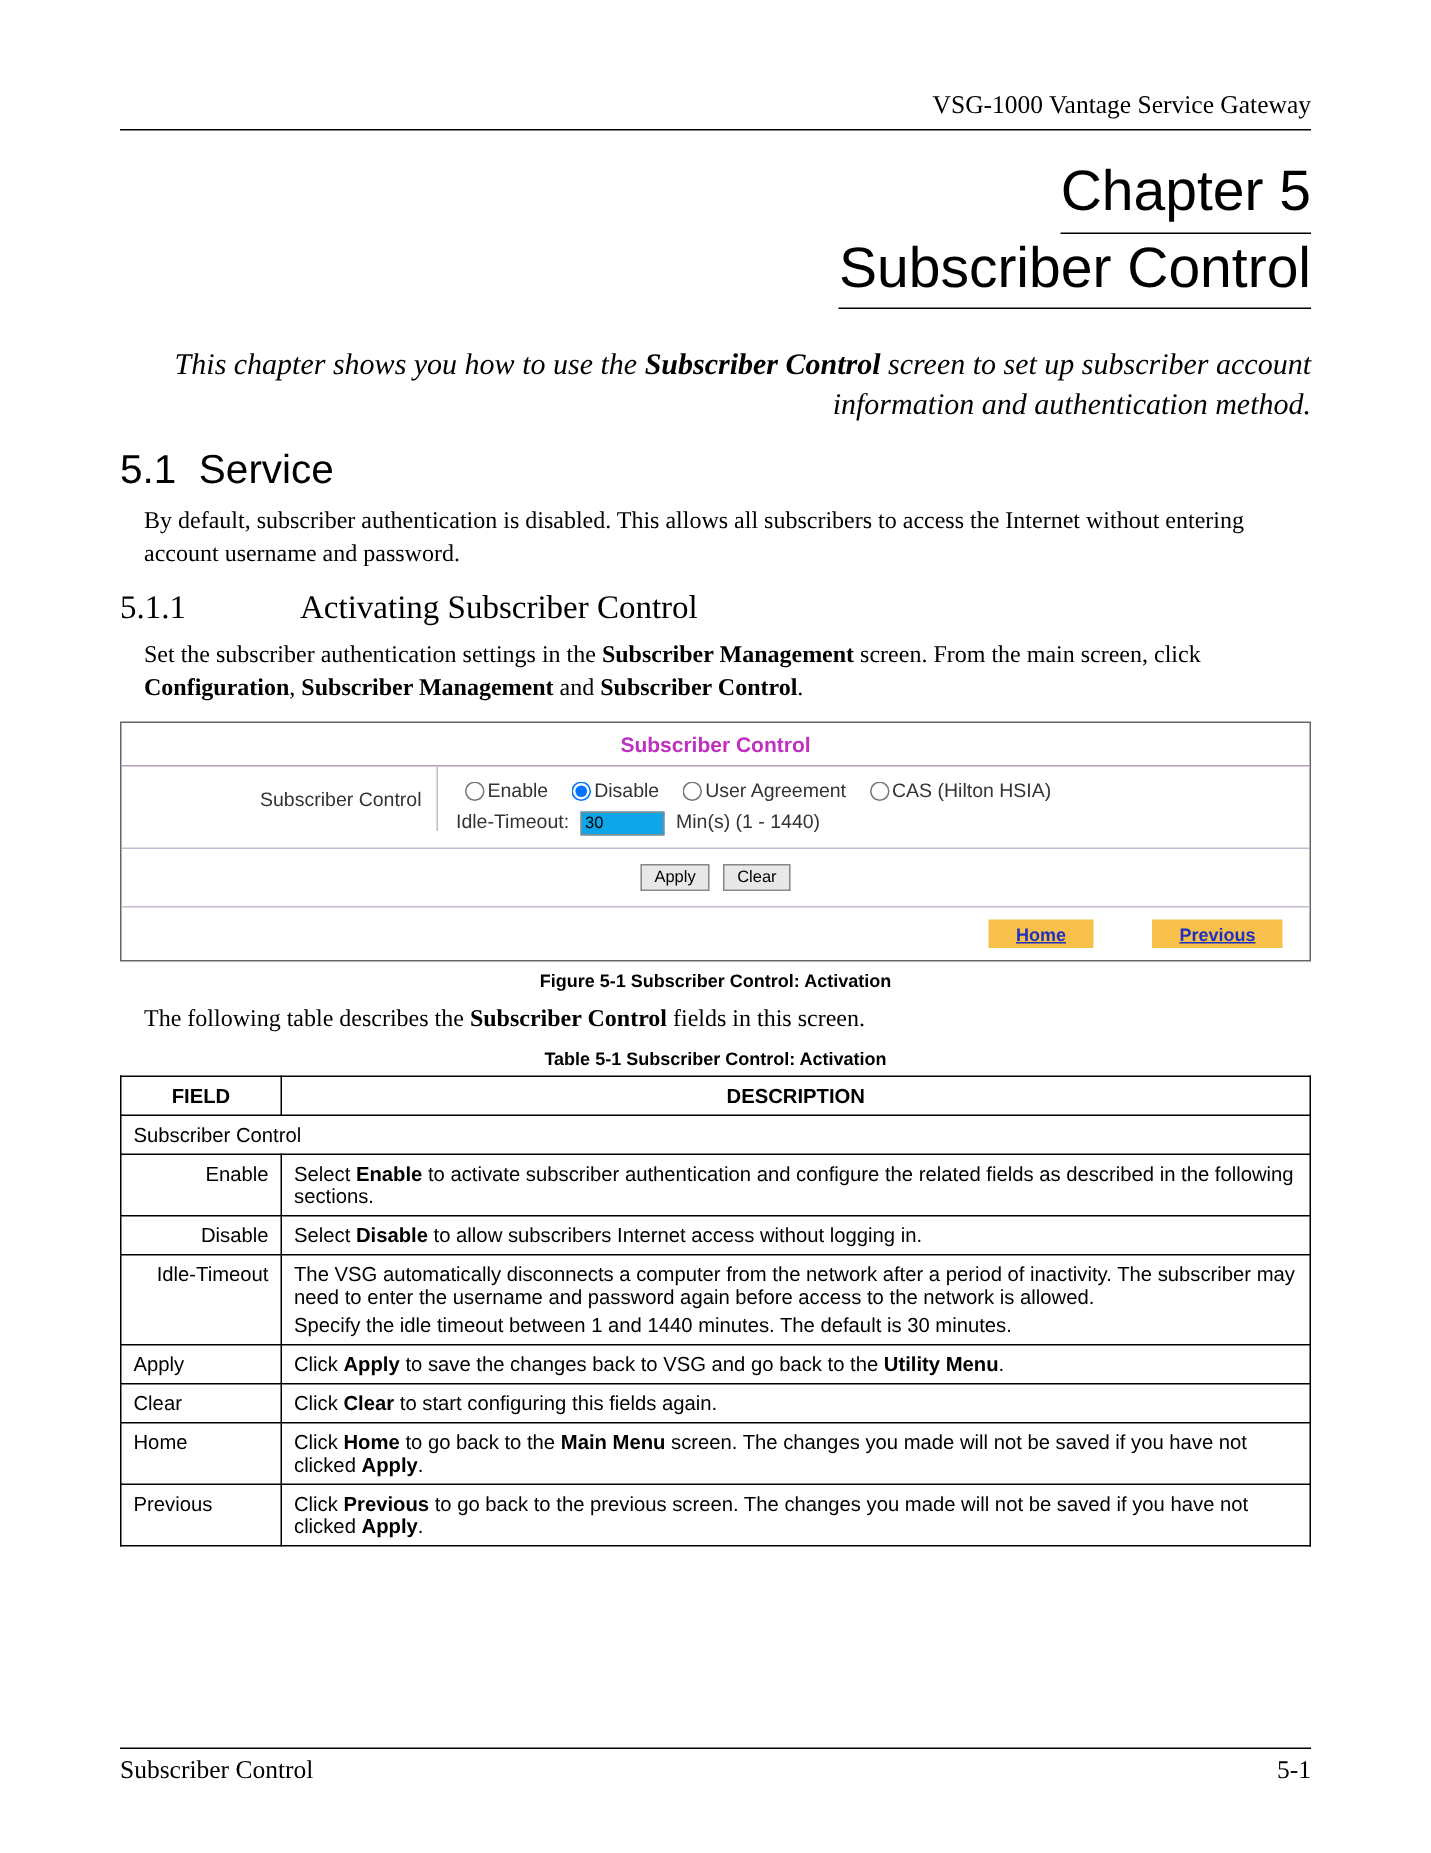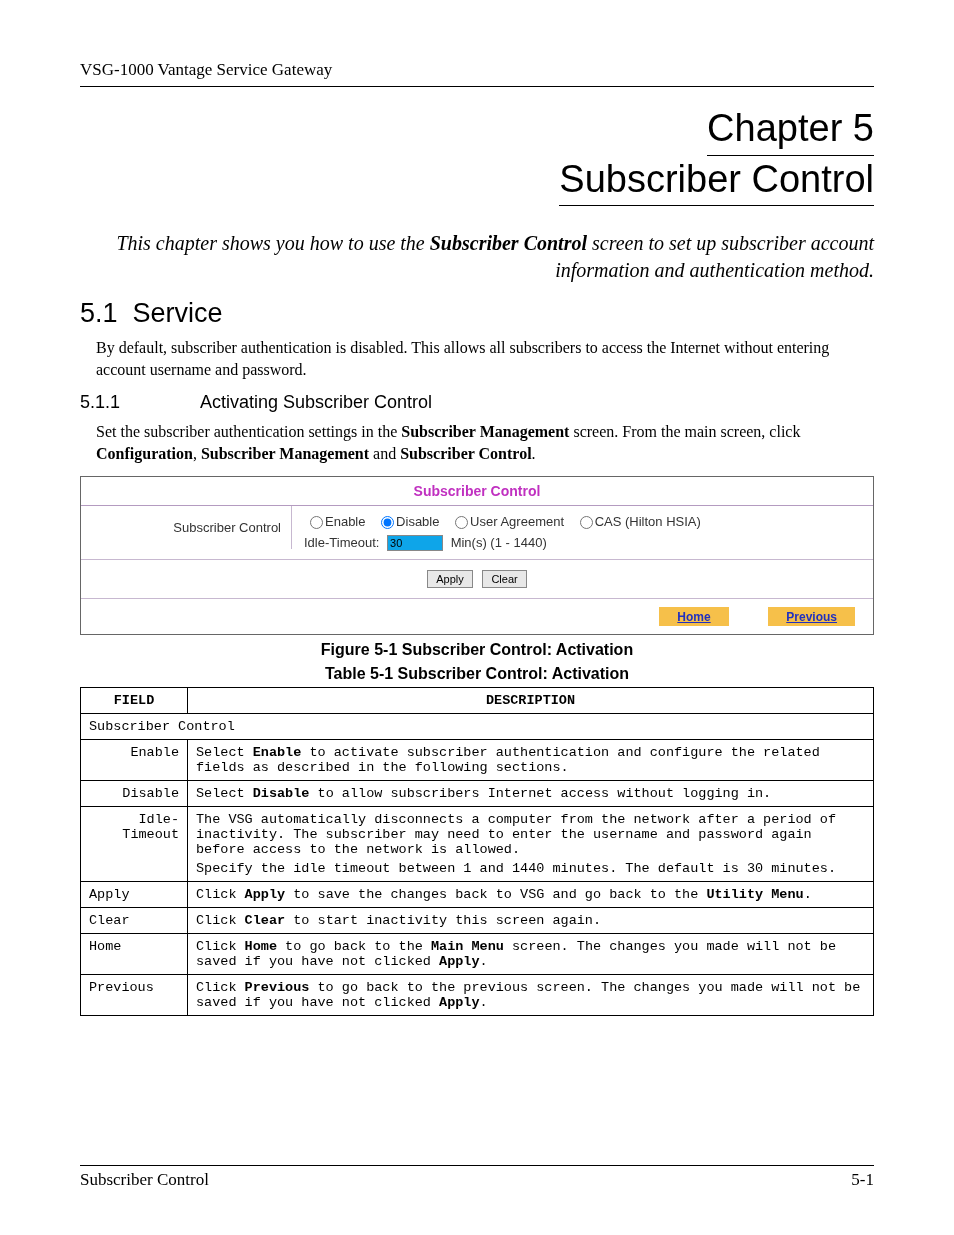--- a/index.html
+++ b/index.html
@@ -15,21 +15,21 @@
     position: relative;
     box-sizing: border-box;
     padding: 60px 80px 40px 80px;
   }
   .hr {
     border: none;
     border-top: 1.5px solid #000;
     margin: 4px 0 0 0;
   }
   .header-title {
-    text-align: left;
+    text-align: right;
     font-size: 17px;
     padding-bottom: 2px;
   }
   .chapter-title {
     text-align: right;
     font-family: Arial, Helvetica, sans-serif;
     font-size: 38px;
     line-height: 1.25;
     margin-top: 18px;
     margin-bottom: 24px;
@@ -47,22 +47,22 @@
     line-height: 1.35;
   }
   .intro b { font-weight: bold; }
   h2.sec {
     font-family: Arial, Helvetica, sans-serif;
     font-size: 27px;
     font-weight: normal;
     margin: 10px 0 6px 0;
   }
   h3.subsec {
-    font-family: Liberation Sans, sans-serif;
-    font-size: 18px;
+    font-family: Liberation Serif, serif;
+    font-size: 22px;
     font-weight: normal;
     margin: 12px 0 6px 0;
   }
   h3.subsec .num { display: inline-block; width: 120px; }
   p.body {
     font-size: 16px;
     line-height: 1.35;
     margin: 8px 16px;
   }
   .figure-box {
@@ -146,27 +146,27 @@
     color: #2030c0;
     font-family: Arial, Helvetica, sans-serif;
     font-size: 12px;
     font-weight: bold;
     text-decoration: underline;
   }
   .caption {
     text-align: center;
     font-family: Arial, Helvetica, sans-serif;
     font-weight: bold;
-    font-size: 16px;
+    font-size: 12px;
     margin: 6px 0 4px 0;
   }
   table.desc {
     width: 100%;
     border-collapse: collapse;
-    font-family: Liberation Mono, monospace;
+    font-family: Liberation Sans, sans-serif;
     font-size: 13.5px;
     margin-top: 4px;
   }
   table.desc th, table.desc td {
     border: 1px solid #000;
     padding: 5px 8px;
     vertical-align: top;
     text-align: left;
   }
   table.desc th {
@@ -247,20 +247,23 @@
       <button class="btn">Clear</button>
     </div>
     <div class="link-row">
       <span class="link-block"><a href="#">Home</a></span>
       <span class="link-block"><a href="#">Previous</a></span>
     </div>
   </div>
 
   <div class="caption">Figure 5-1 Subscriber Control: Activation</div>
 
+  <p class="body">
+    <span>The following table describes the </span><b>Subscriber Control</b><span> fields in this screen.</span>
+  </p>
 
   <div class="caption">Table 5-1 Subscriber Control: Activation</div>
 
   <table class="desc">
     <tbody>
         <tr>
       <th>FIELD</th>
       <th>DESCRIPTION</th>
     </tr>
     <tr>
@@ -280,21 +283,21 @@
         <p>The VSG automatically disconnects a computer from the network after a period of inactivity. The subscriber may need to enter the username and password again before access to the network is allowed.</p>
         <p>Specify the idle timeout between 1 and 1440 minutes. The default is 30 minutes.</p>
       </td>
     </tr>
     <tr>
       <td class="field" style="text-align:left">Apply</td>
       <td><span>Click </span><b>Apply</b><span> to save the changes back to VSG and go back to the </span><b>Utility Menu</b><span>.</span></td>
     </tr>
     <tr>
       <td class="field" style="text-align:left">Clear</td>
-      <td><span>Click </span><b>Clear</b><span> to start inactivity this screen again.</span></td>
+      <td><span>Click </span><b>Clear</b><span> to start configuring this fields again.</span></td>
     </tr>
     <tr>
       <td class="field" style="text-align:left">Home</td>
       <td><span>Click </span><b>Home</b><span> to go back to the </span><b>Main Menu</b><span> screen. The changes you made will not be saved if you have not clicked </span><b>Apply</b><span>.</span></td>
     </tr>
     <tr>
       <td class="field" style="text-align:left">Previous</td>
       <td><span>Click </span><b>Previous</b><span> to go back to the previous screen. The changes you made will not be saved if you have not clicked </span><b>Apply</b><span>.</span></td>
     </tr>
   </tbody>

